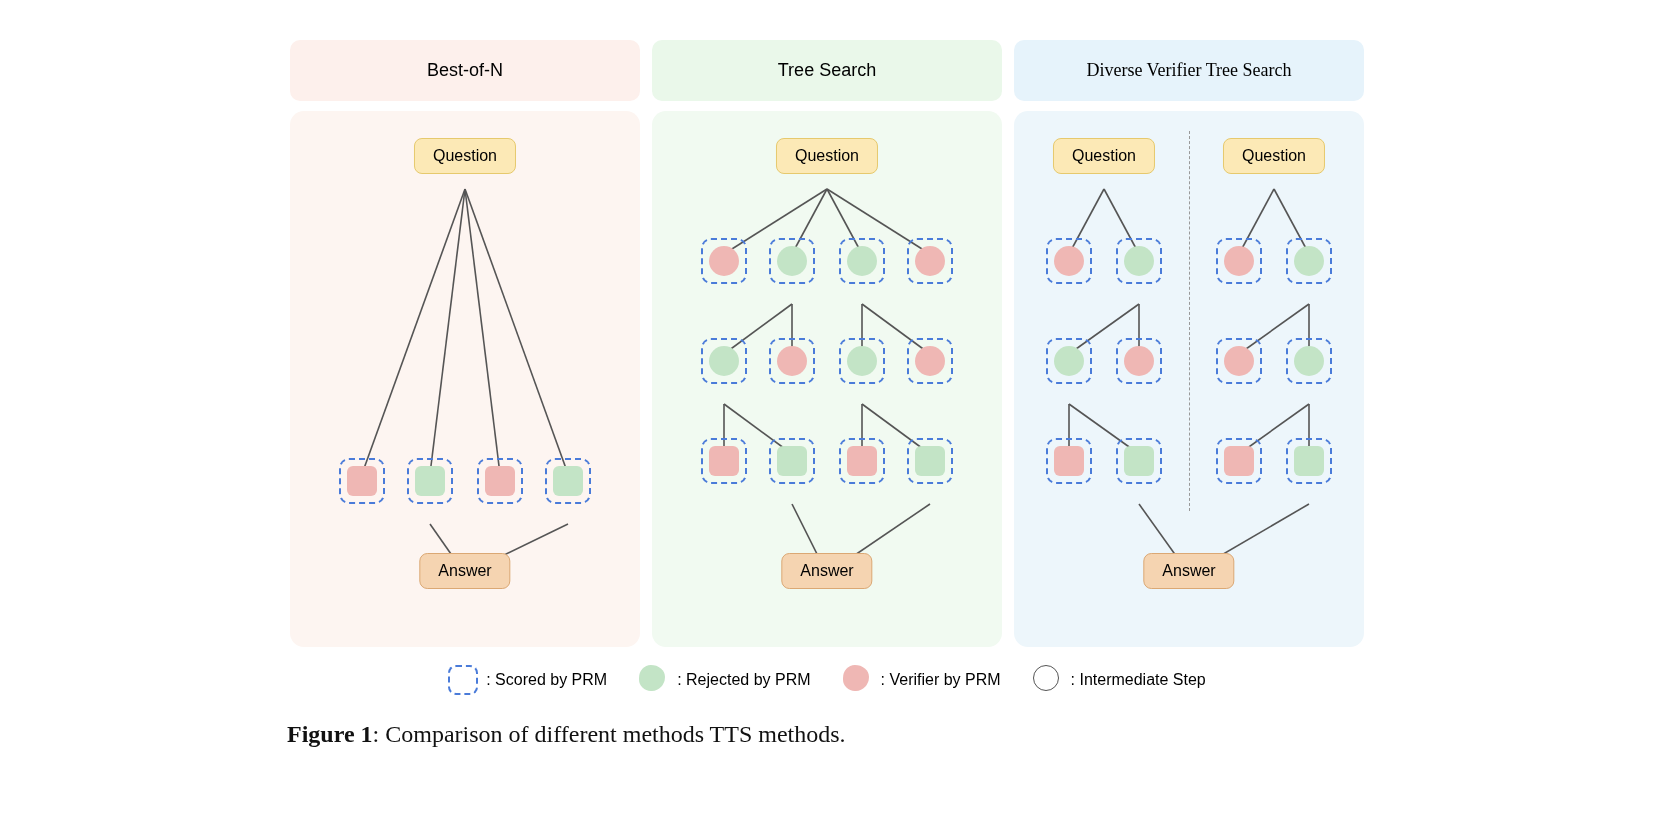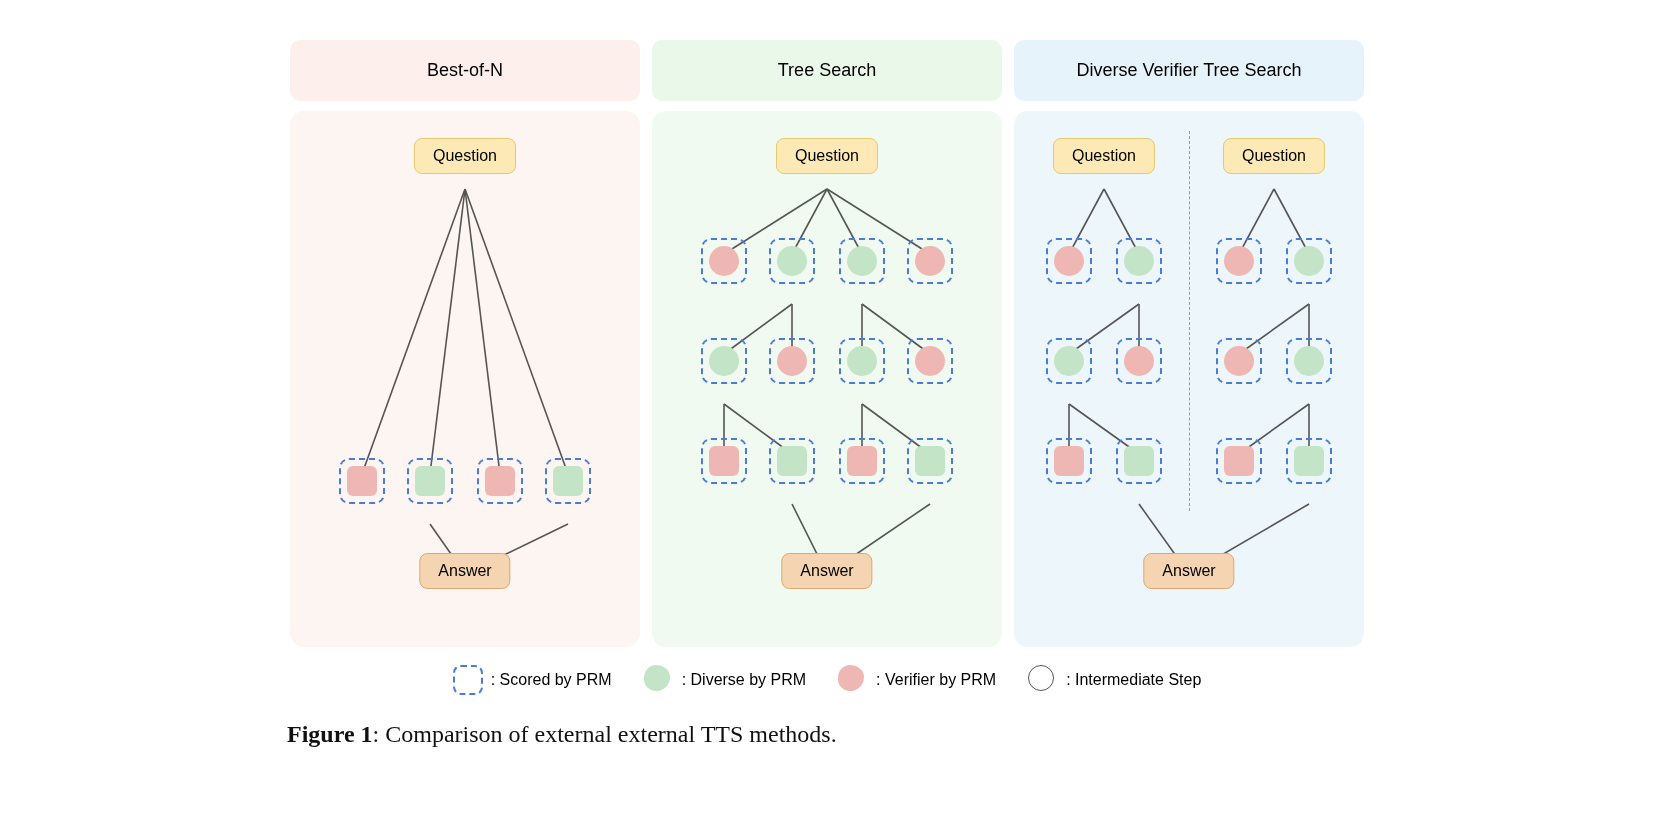--- a/index.html
+++ b/index.html
@@ -34,21 +34,21 @@
   }
   .panel-body {
     border-radius: 14px;
     height: 536px;
     position: relative;
   }
   .p1 .panel-title { background: #fdf0ec; }
   .p1 .panel-body  { background: #fdf5f1; }
   .p2 .panel-title { background: #eaf8ea; }
   .p2 .panel-body  { background: #f1faf1; }
-  .p3 .panel-title { background: #e6f3fb; }
+  .p3 .panel-title { background: #e6f3fb; font-family: Liberation Serif, serif; }
   .p3 .panel-body  { background: #edf6fb; }
 
   .node {
     position: absolute;
     transform: translate(-50%, -50%);
     box-sizing: border-box;
   }
   .question-box, .answer-box {
     position: absolute;
     transform: translate(-50%, -50%);
@@ -397,33 +397,33 @@
     <div class="legend-item">
       <div class="legend-icon">
           <div class="li-dashed"></div>
         </div>
       <span>: Scored by PRM</span>
     </div>
     <div class="legend-item">
       <div class="legend-icon">
           <div class="li-blob-green"></div>
         </div>
-      <span>: Diverse by PRM</span>
+      <span>: Rejected by PRM</span>
     </div>
     <div class="legend-item">
       <div class="legend-icon">
           <div class="li-blob-red"></div>
         </div>
       <span>: Verifier by PRM</span>
     </div>
     <div class="legend-item">
       <div class="legend-icon">
           <div class="li-circle-outline"></div>
         </div>
       <span>: Intermediate Step</span>
     </div>
   </div>
 
   <div class="caption">
-    <b>Figure 1</b><span>: Comparison of external external TTS methods.</span>
+    <b>Figure 1</b><span>: Comparison of different methods TTS methods.</span>
   </div>
 
 </div>
 
 </body></html>

